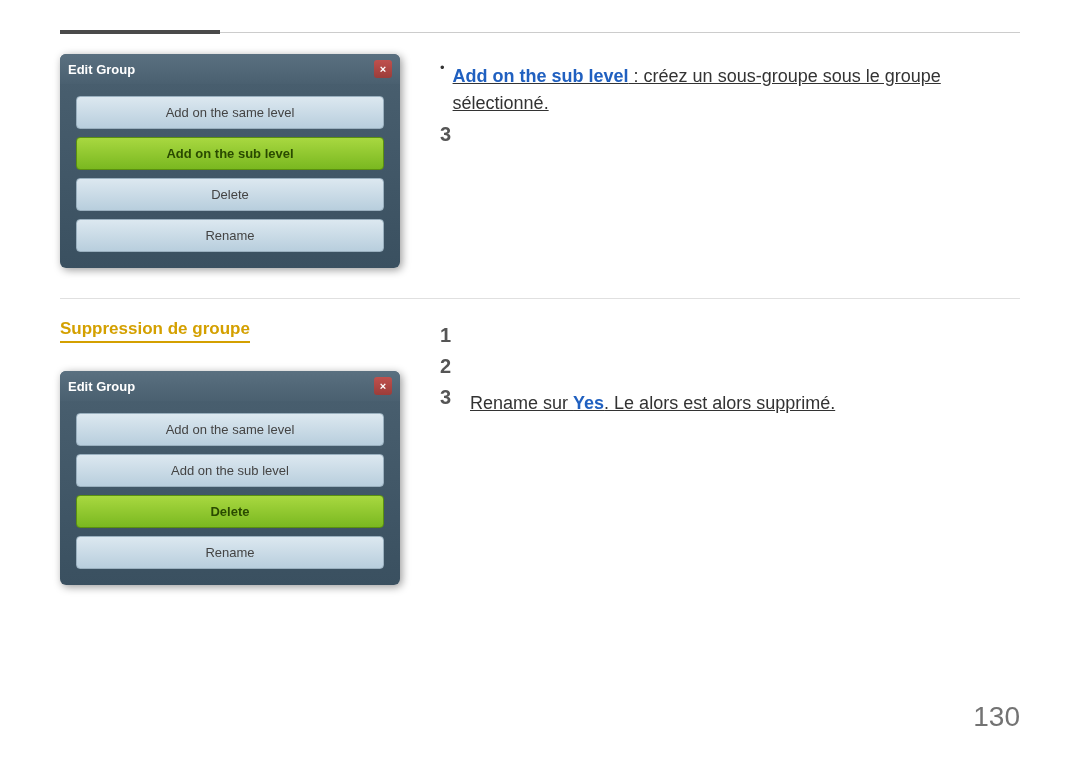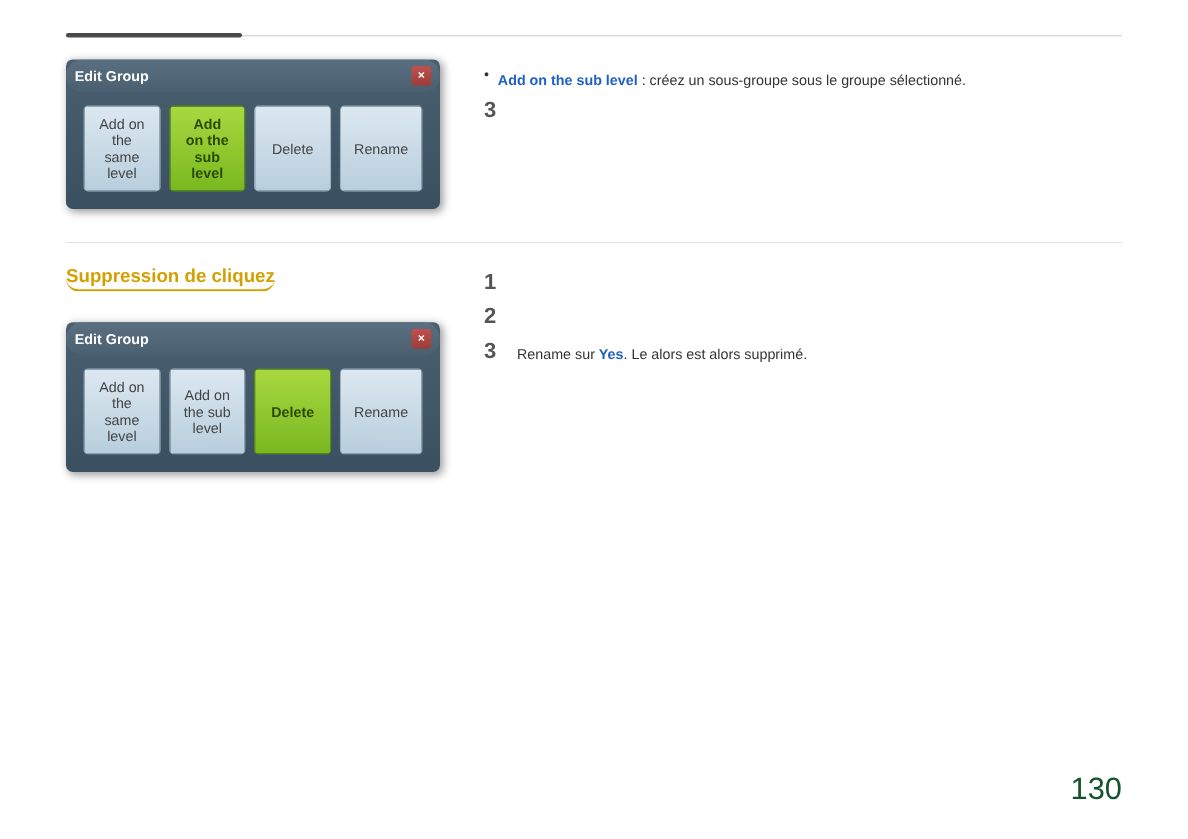--- a/index.html
+++ b/index.html
@@ -1,15 +1,15 @@
 <!DOCTYPE html>
 <html><head>
   <meta charset="utf-8">
   <style>
-    * { box-sizing: border-box; margin: 0; padding: 0; border-radius: 17px; }
+    * { box-sizing: border-box; margin: 0; padding: 0; }
     body {
       font-family: Arial, sans-serif;
       background: #ffffff;
       width: 1080px;
       height: 763px;
       overflow: hidden;
       position: relative;
     }
 
     .page-container {
@@ -77,21 +77,21 @@
       cursor: pointer;
       display: flex;
       align-items: center;
       justify-content: center;
       font-weight: bold;
     }
 
     .dialog-body {
       padding: 12px 16px 16px 16px;
       display: flex;
-      flex-direction: row;
+      flex-direction: column;
       gap: 8px;
     }
 
     .dialog-btn {
       width: 100%;
       padding: 8px 12px;
       border: none;
       border-radius: 4px;
       font-size: 13px;
       cursor: pointer;
@@ -130,24 +130,25 @@
     }
 
     .instruction-num {
       font-size: 20px;
       font-weight: bold;
       color: #555;
       min-width: 20px;
     }
 
     .instruction-text {
-      font-size: 13px;
+      font-size: 18px;
       color: #333;
       line-height: 1.5;
       padding-top: 4px;
+      text-decoration: underline;
     }
 
     .bullet-item {
       display: flex;
       gap: 8px;
       margin-bottom: 6px;
       align-items: flex-start;
     }
 
     .bullet-dot {
@@ -160,21 +161,21 @@
       color: #2060c0;
       font-weight: bold;
     }
 
     
     .page-number {
       position: absolute;
       bottom: 30px;
       right: 60px;
       font-size: 28px;
-      color: #14532d;
+      color: #737373;
       font-weight: normal;
     }
 
     
     .section-divider {
       width: 100%;
       height: 1px;
       background: #e0e0e0;
       margin: 10px 0 20px 0;
     }
@@ -239,21 +240,21 @@
       </div>
     </div>
   </div>
 
   <div class="section-divider"></div>
 
   <div class="bottom-section">
 
     <div class="left-col">
       <div style="margin-bottom: 14px;">
-        <span class="section-header">Suppression de cliquez</span>
+        <span class="section-header">Suppression de groupe</span>
       </div>
       <div class="dialog-box">
         <div class="dialog-titlebar">
           <span class="dialog-title">Edit Group</span>
           <button class="dialog-close-btn">×</button>
         </div>
         <div class="dialog-body">
           <button class="dialog-btn dialog-btn-normal">Add on the same level</button>
           <button class="dialog-btn dialog-btn-normal">Add on the sub level</button>
           <button class="dialog-btn dialog-btn-active-green">Delete</button>

